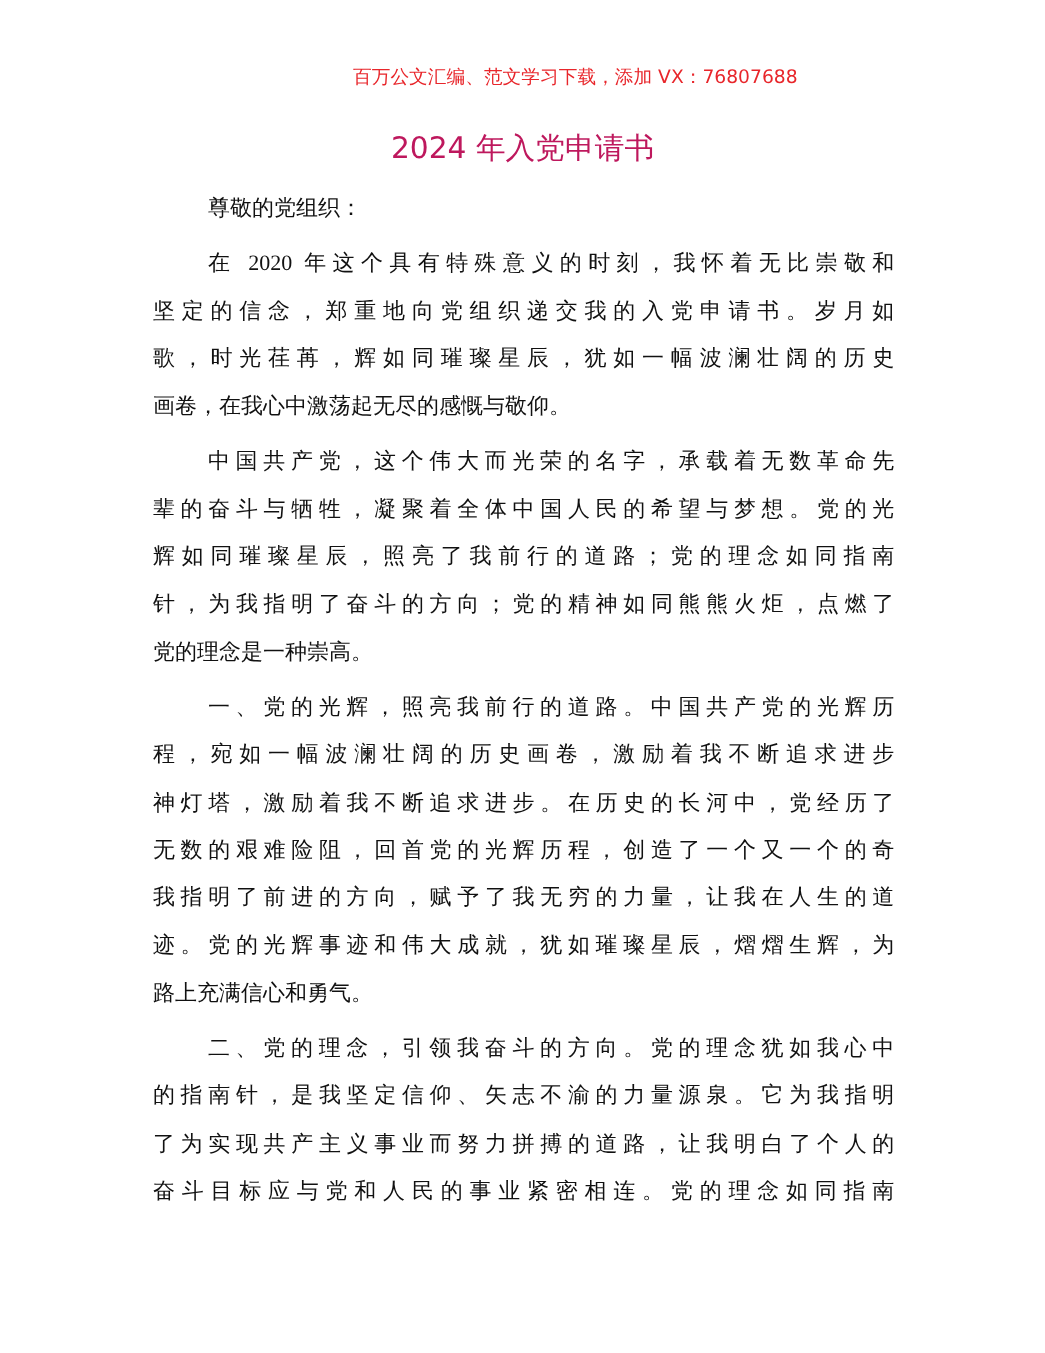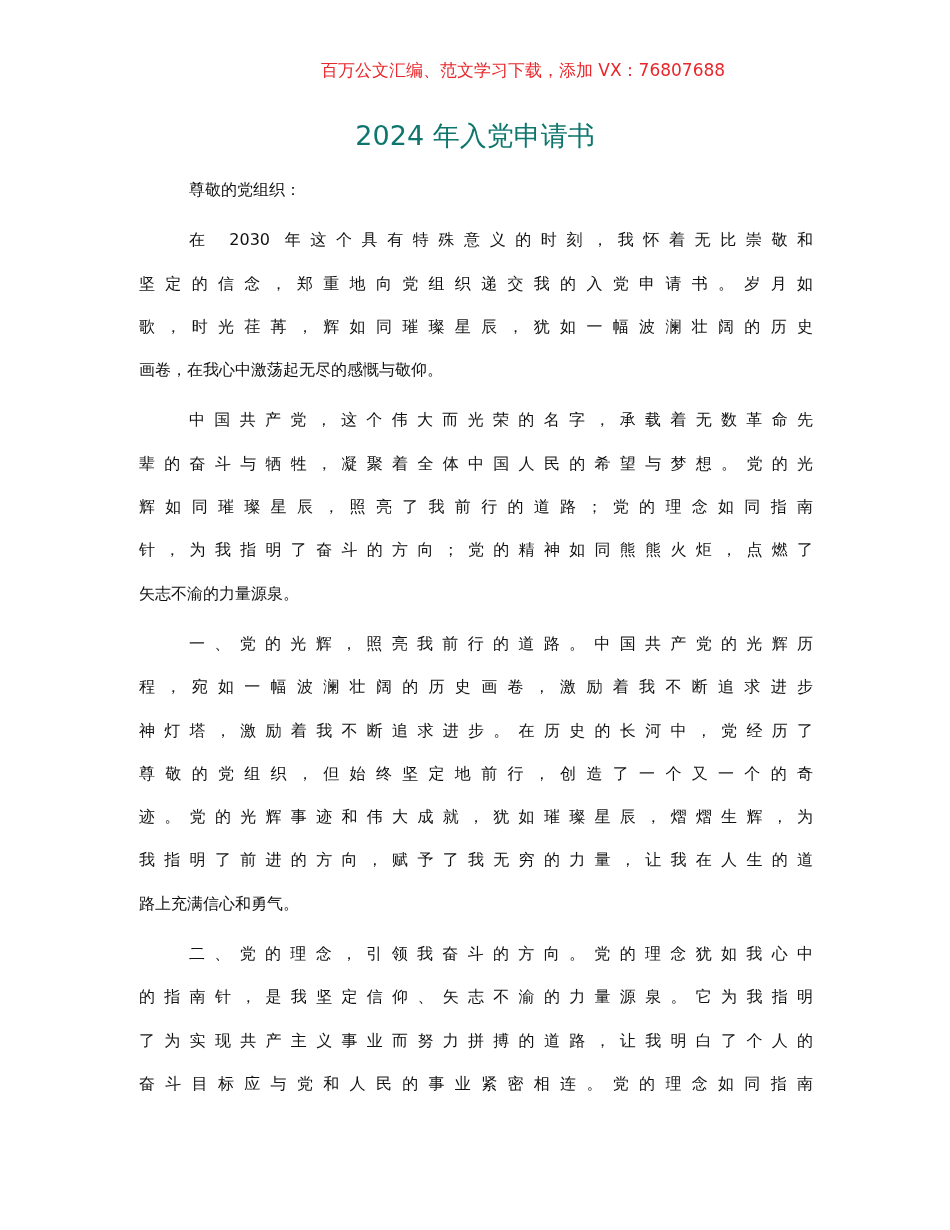--- a/index.html
+++ b/index.html
@@ -36,36 +36,37 @@
       padding-left: 48px;
     }
     .title {
       position: absolute;
       top: 116px;
       left: 0;
       width: 950px;
       text-align: center;
       font-size: 27px;
       line-height: 40px;
-      color: #0f766e;
+      color: #be185d;
     }
     .body-text {
       position: absolute;
       left: 139px;
       top: 168px;
       width: 674px;
     }
     .line {
       height: 43.3px;
-      font-size: 16px;
+      font-size: 20px;
       line-height: 43.3px;
       white-space: nowrap;
       overflow: visible;
       text-align: justify;
       text-align-last: justify;
+      font-family: Liberation Serif, serif;
     }
     .line.indent {
       padding-left: 50px;
     }
     .line.last {
       text-align-last: left;
     }
     .para-gap {
       height: 7px;
     }
@@ -78,43 +79,43 @@
   <div class="watermark">百万公文汇编、范文学习下载，添加 VX：76807688</div>
 
   <div class="title">2024 年入党申请书</div>
 
   <div class="body-text">
 
     <div class="line indent last">尊敬的党组织：</div>
     <div class="para-gap"></div>
 
     <div>
-      <div class="line indent">在 2030 年这个具有特殊意义的时刻，我怀着无比崇敬和</div>
+      <div class="line indent">在 2020 年这个具有特殊意义的时刻，我怀着无比崇敬和</div>
       <div class="line">坚定的信念，郑重地向党组织递交我的入党申请书。岁月如</div>
       <div class="line">歌，时光荏苒，辉如同璀璨星辰，犹如一幅波澜壮阔的历史</div>
       <div class="line last">画卷，在我心中激荡起无尽的感慨与敬仰。</div>
     </div>
     <div class="para-gap"></div>
 
     <div>
       <div class="line indent">中国共产党，这个伟大而光荣的名字，承载着无数革命先</div>
       <div class="line">辈的奋斗与牺牲，凝聚着全体中国人民的希望与梦想。党的光</div>
       <div class="line">辉如同璀璨星辰，照亮了我前行的道路；党的理念如同指南</div>
       <div class="line">针，为我指明了奋斗的方向；党的精神如同熊熊火炬，点燃了</div>
-      <div class="line last">矢志不渝的力量源泉。</div>
+      <div class="line last">党的理念是一种崇高。</div>
     </div>
     <div class="para-gap"></div>
 
     <div>
       <div class="line indent">一、党的光辉，照亮我前行的道路。中国共产党的光辉历</div>
       <div class="line">程，宛如一幅波澜壮阔的历史画卷，激励着我不断追求进步</div>
       <div class="line">神灯塔，激励着我不断追求进步。在历史的长河中，党经历了</div>
-      <div class="line">尊敬的党组织，但始终坚定地前行，创造了一个又一个的奇</div>
+      <div class="line">无数的艰难险阻，回首党的光辉历程，创造了一个又一个的奇</div>
+      <div class="line">我指明了前进的方向，赋予了我无穷的力量，让我在人生的道</div>
       <div class="line">迹。党的光辉事迹和伟大成就，犹如璀璨星辰，熠熠生辉，为</div>
-      <div class="line">我指明了前进的方向，赋予了我无穷的力量，让我在人生的道</div>
       <div class="line last">路上充满信心和勇气。</div>
     </div>
     <div class="para-gap"></div>
 
     <div>
       <div class="line indent">二、党的理念，引领我奋斗的方向。党的理念犹如我心中</div>
       <div class="line">的指南针，是我坚定信仰、矢志不渝的力量源泉。它为我指明</div>
       <div class="line">了为实现共产主义事业而努力拼搏的道路，让我明白了个人的</div>
       <div class="line">奋斗目标应与党和人民的事业紧密相连。党的理念如同指南</div>
     </div>

